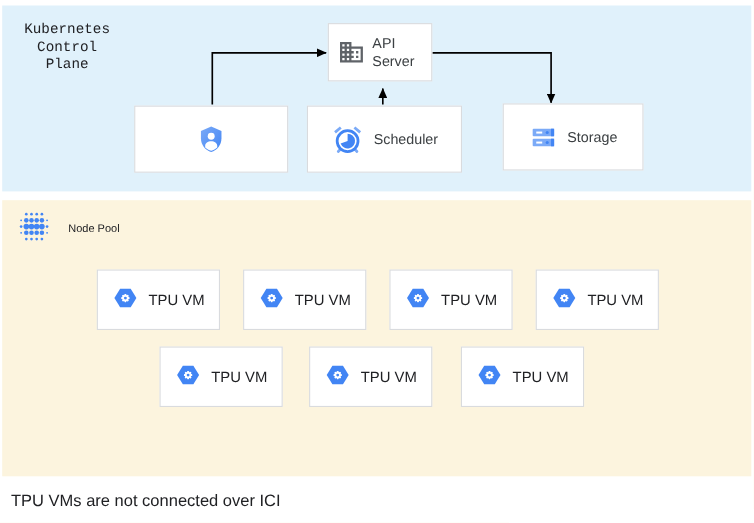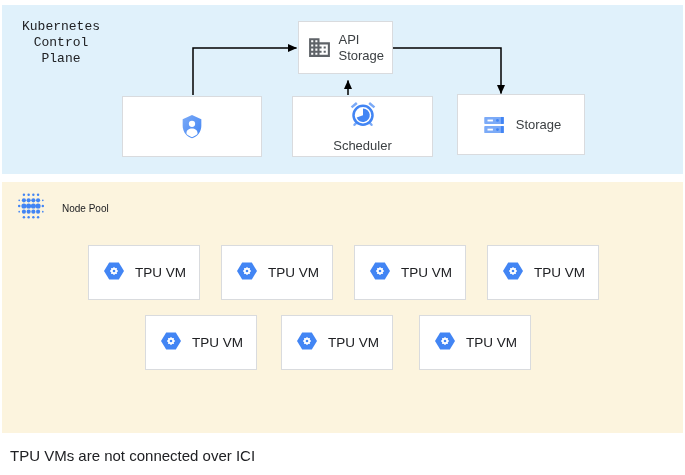--- a/index.html
+++ b/index.html
@@ -16,21 +16,21 @@
   .node-box{position:absolute;background:var(--box-bg,#fff);border:1px solid var(--box-border,#D9DBDE);
     box-sizing:border-box;display:flex;align-items:center;justify-content:center;
     font-size:13px;color:var(--text,#3C4043);line-height:16px;}
   .node-box .icon{flex:0 0 auto;display:flex;align-items:center;justify-content:center;}
   .node-box .lbl{white-space:normal;}
 
   #api-server-box{left:298px;top:21px;width:95px;height:53px;gap:7px;}
   #api-server-box .lbl{width:46px;}
   #resource-controllers-box{left:122px;top:96px;width:140px;height:61px;gap:10px;}
   #resource-controllers-box .lbl{width:78px;}
-  #scheduler-box{left:292px;top:96px;width:141px;height:61px;gap:9px;flex-direction:column;}
+  #scheduler-box{left:279px;top:96px;width:141px;height:61px;gap:9px;}
   #storage-box{left:437px;top:94px;width:128px;height:61px;gap:9px;margin-left:20px;}
 
   #node-pool-header{position:absolute;left:14px;top:189px;display:flex;align-items:center;gap:14px;}
   #node-pool-header .np-label{font-size:10px;color:var(--title-text,#202124);}
 
   .vm-box{position:absolute;width:112px;height:55px;background:var(--box-bg,#fff);
     border:1px solid var(--box-border,#D9DBDE);box-sizing:border-box;
     display:flex;align-items:center;justify-content:center;gap:9px;
     font-size:13.5px;color:var(--title-text,#202124);}
 
@@ -62,21 +62,21 @@
     <path d="M348 95 V80.5" fill="none" stroke="#000" stroke-width="1.5" marker-end="url(#ah)"></path>
     <path d="M393 48 H501 V93.5" fill="none" stroke="#000" stroke-width="1.5" marker-end="url(#ah)"></path>
   </svg>
 
   <div class="node-box" id="api-server-box">
     <span class="icon">
       <svg width="25" height="25" viewBox="0 0 24 24">
         <path fill="#5F6368" d="M12 7V3H2v18h20V7H12zM6 19H4v-2h2v2zm0-4H4v-2h2v2zm0-4H4V9h2v2zm0-4H4V5h2v2zm4 12H8v-2h2v2zm0-4H8v-2h2v2zm0-4H8V9h2v2zm0-4H8V5h2v2zm10 12h-8v-2h2v-2h-2v-2h2v-2h-2V9h8v10zm-2-8h-2v2h2v-2zm0 4h-2v2h2v-2z"></path>
       </svg>
     </span>
-    <span class="lbl">API Storage</span>
+    <span class="lbl">API Server</span>
   </div>
 
   <div class="node-box" id="resource-controllers-box">
     <span class="icon">
       <svg width="28" height="28" viewBox="0 0 24 24">
         <defs>
           <linearGradient id="shg" x1="0" y1="0" x2="1" y2="1">
             <stop offset="0" stop-color="#7BAAF7"></stop>
               <stop offset="1" stop-color="#4285F4"></stop>
           </linearGradient>

